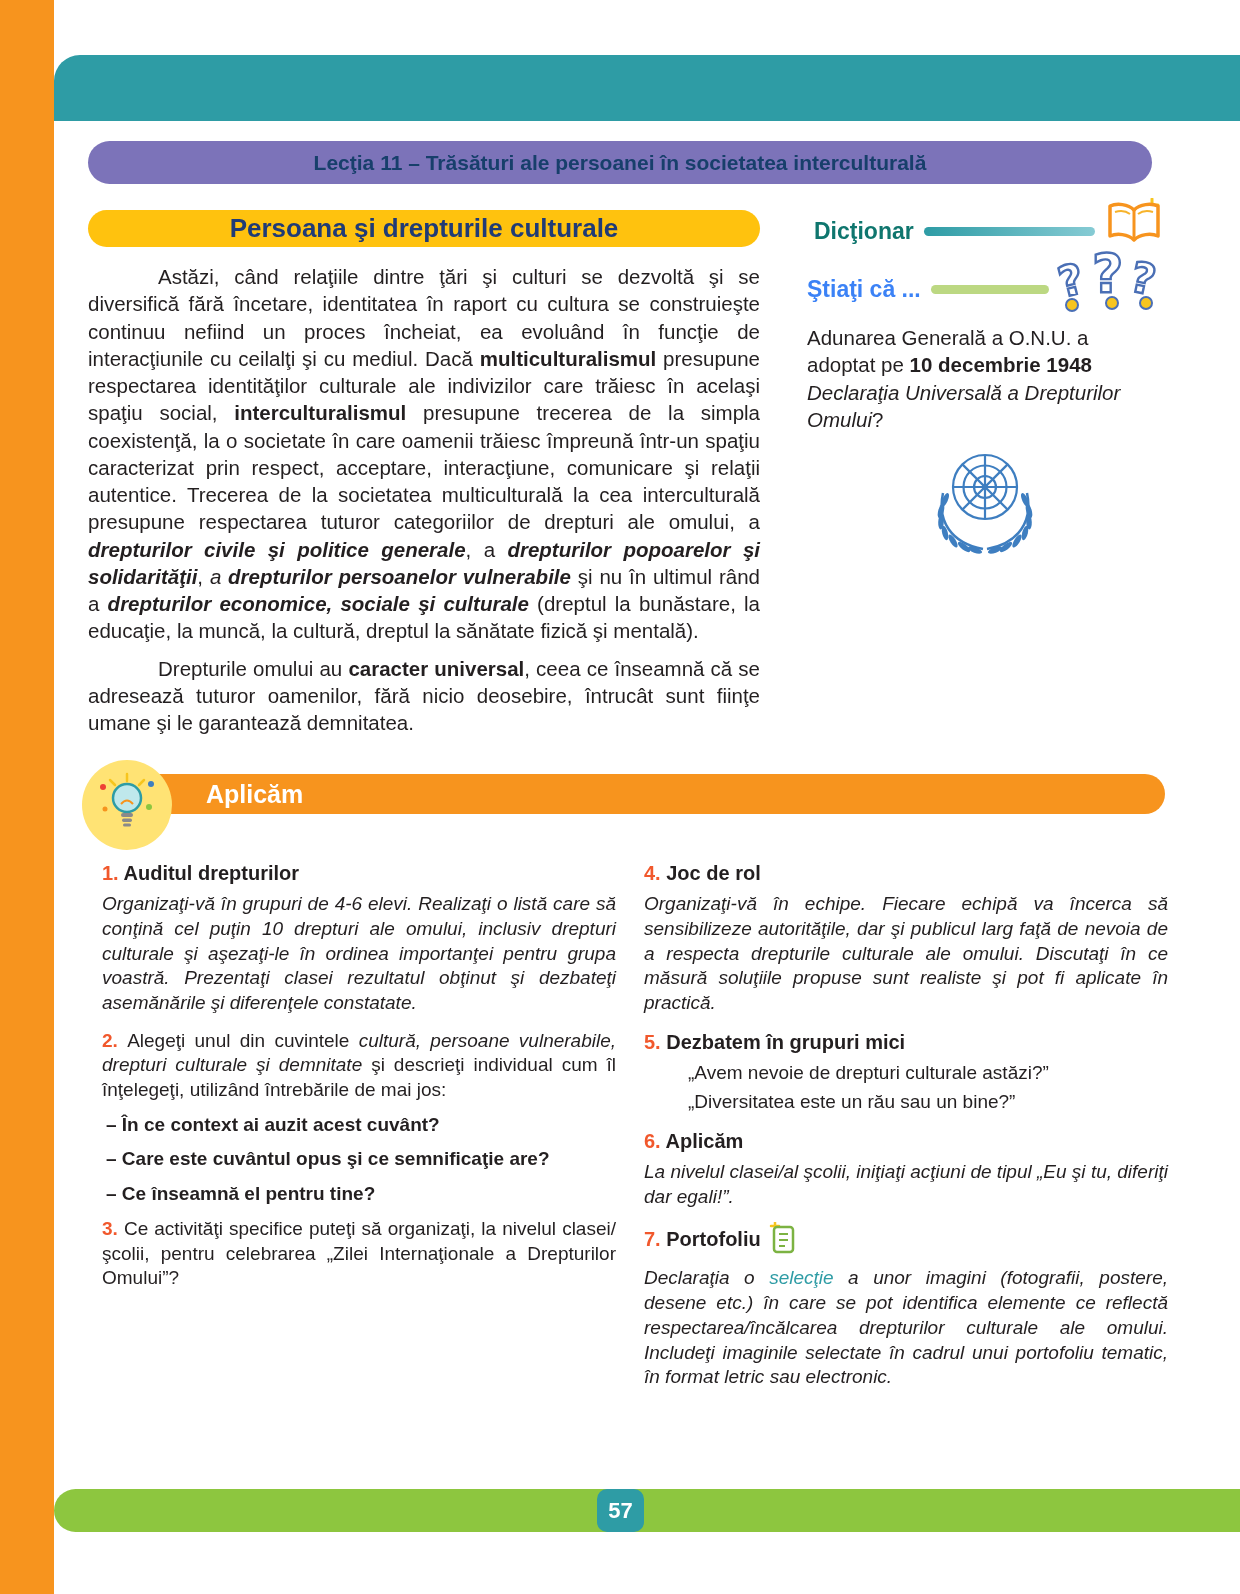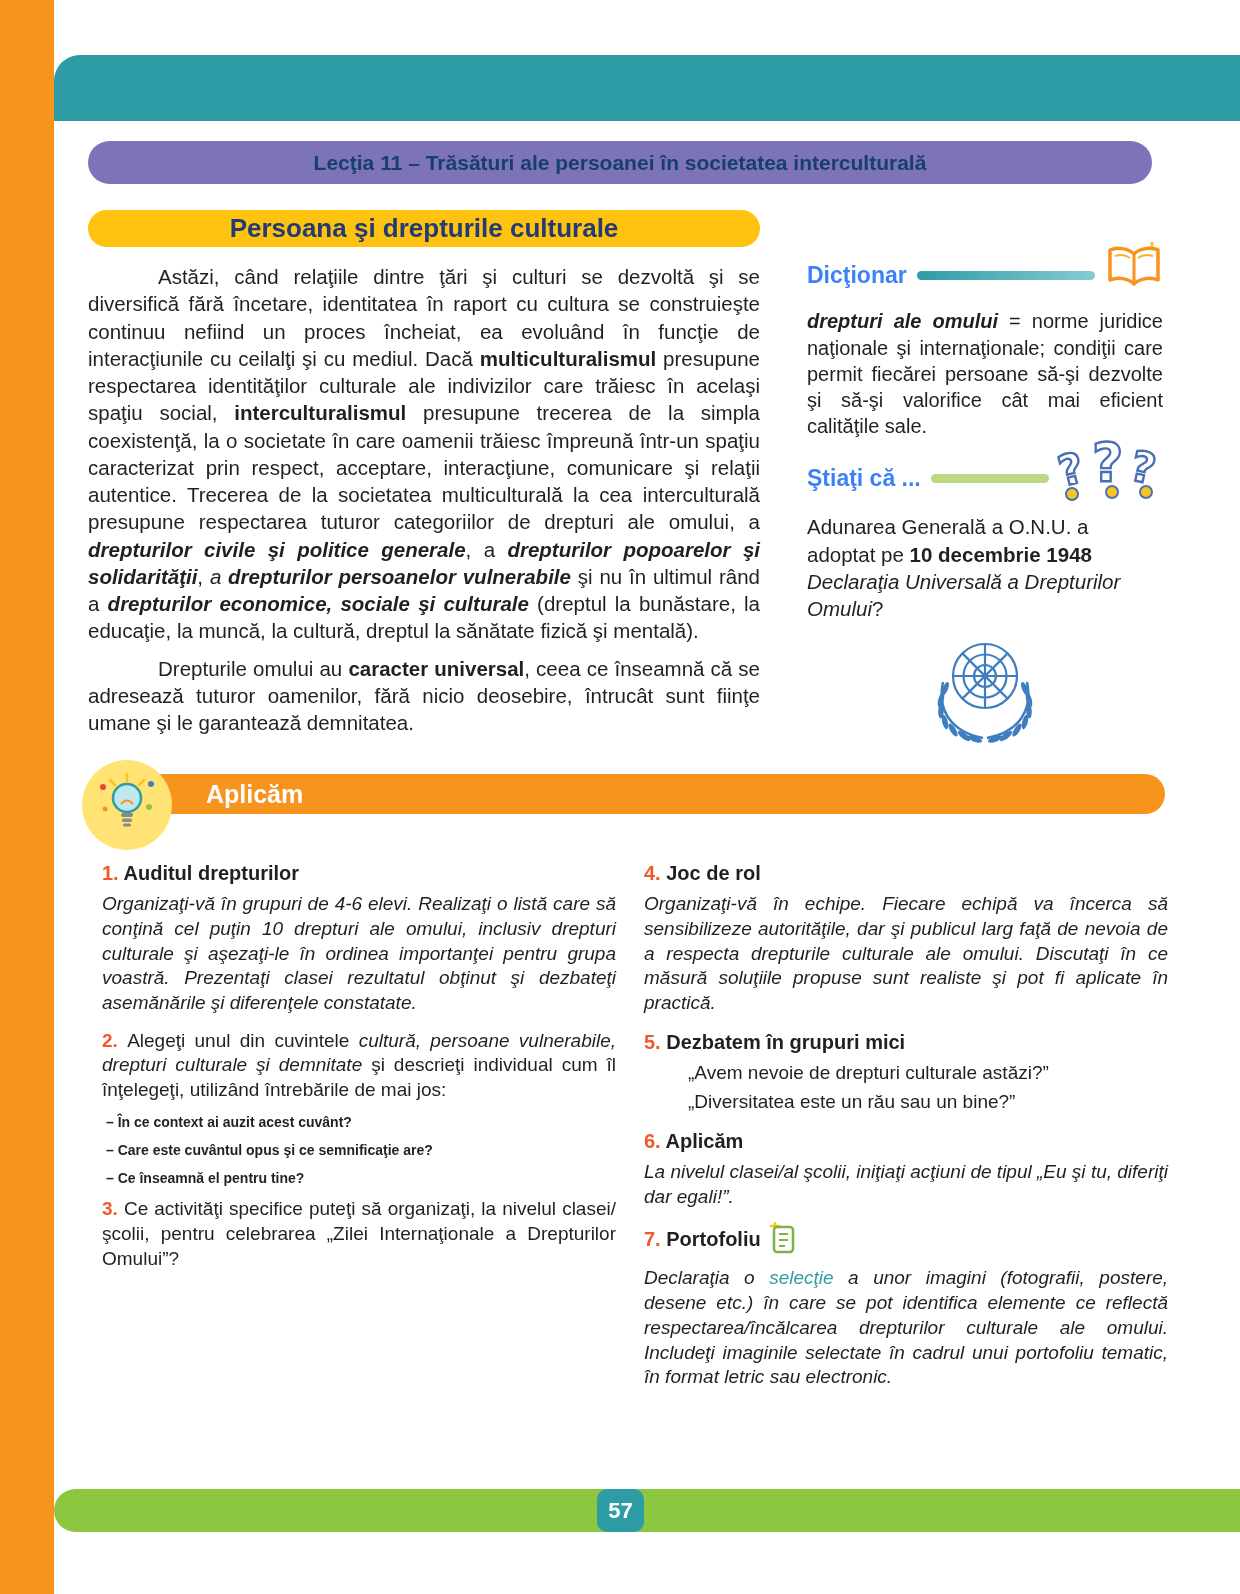--- a/index.html
+++ b/index.html
@@ -8,37 +8,37 @@
     font-family:"Liberation Sans","DejaVu Sans",sans-serif;color:#231F20;overflow:hidden;
   }
   .side-bar{position:absolute;left:0;top:0;width:54px;height:100%;background:#F7941E;z-index:6;}
   .main{position:absolute;left:54px;top:0;width:1186px;height:100%;}
   .top-band{margin-top:55px;height:66px;background:#2E9CA5;border-top-left-radius:26px;}
   .lesson-banner{
     margin:20px 88px 0 34px;height:43px;background:#7C73B9;border-radius:22px;
     display:flex;align-items:center;justify-content:center;
   }
   .lesson-banner span{font-size:21px;font-weight:bold;color:#173F6B;}
-  .top-section{display:flex;margin-top:26px;align-items:flex-end;}
+  .top-section{display:flex;margin-top:26px;align-items:flex-start;}
   .col-left{width:672px;margin-left:34px;}
   .divider{
     width:5px;margin-left:17px;
     background:repeating-linear-gradient(to bottom,#F5AF1D 0 13px,transparent 13px 23px);
   }
   .col-right{width:356px;margin-left:25px;}
   .yellow-banner{
     height:37px;background:#FFC20E;border-radius:19px;margin-bottom:16px;
     display:flex;align-items:center;justify-content:center;
   }
   .yellow-banner span{font-size:26px;font-weight:bold;color:#203B76;}
   .para{font-size:20.5px;line-height:1.33;text-align:justify;margin:0 0 10px 0;}
   .indent{text-indent:70px;}
   .sec-head{display:flex;align-items:center;margin:2px 0 14px 0;}
   .sec-title{font-size:23px;font-weight:bold;white-space:nowrap;}
-  .dict .sec-title{color:#3b82f6;}
+  .dict .sec-title{color:#0f766e;margin-left:7px;}
   .know .sec-title{color:#3b82f6;}
   .head-bar{flex:1;height:9px;border-radius:5px;margin:0 10px;}
   .dict .head-bar{background:linear-gradient(to right,#2E9CA5,#86CBD4);}
   .know .head-bar{background:#BCD882;}
   .dict-entry{font-size:20px;line-height:1.31;text-align:justify;margin:0 0 8px 0;}
   .know-text{font-size:20.5px;line-height:1.33;margin:2px 7px 0 0;}
   .book-wrap{margin-top:-14px;}
   .qmarks{position:relative;width:104px;height:62px;margin-top:-20px;flex:none;}
   .qm{position:absolute;font-weight:bold;color:#ffffff;-webkit-text-stroke:2.4px #4A6FB5;
       font-family:"DejaVu Sans",sans-serif;}
@@ -59,21 +59,21 @@
     position:absolute;left:86px;right:75px;top:10px;height:40px;background:#F7941E;border-radius:20px;
     display:flex;align-items:center;z-index:1;
   }
   .aplicam-banner span{font-size:25px;font-weight:bold;color:#ffffff;padding-left:66px;}
   .exercises{display:flex;margin-top:4px;}
   .ex-left{width:514px;margin-left:48px;}
   .ex-right{width:524px;margin-left:28px;}
   .ex-head{font-size:20px;line-height:1.3;margin:0 0 6px 0;}
   .ex-body{font-size:19px;line-height:1.3;text-align:justify;margin:0 0 13px 0;font-style:italic;}
   .ex-para{font-size:19px;line-height:1.3;text-align:justify;margin:0 0 10px 0;}
-  .ex-bullet{font-size:14px;line-height:1.3;margin:0 0 10px 4px;}
+  .ex-bullet{font-size:19px;line-height:1.3;margin:0 0 10px 4px;}
   .ex-quote{font-size:19px;line-height:1.3;margin:0 0 5px 44px;}
   .ex-block{margin-bottom:4px;}
   .pf-icon{display:inline-block;vertical-align:-8px;margin-left:8px;}
   .footer-band{
     position:absolute;left:0;top:1489px;width:1186px;height:43px;background:#8DC63F;
     border-radius:22px 0 0 22px;z-index:4;
   }
   .page-badge{
     position:absolute;left:543px;top:0;width:47px;height:43px;background:#2E9CA5;border-radius:10px;
     display:flex;align-items:center;justify-content:center;
@@ -114,21 +114,20 @@
               <line x1="47" y1="1" x2="47" y2="13"></line>
               <line x1="41" y1="7" x2="53" y2="7"></line>
             </g>
             <path d="M29 12 C23 6 12 5 5 8 L5 38 C12 35 23 36 29 42 C35 36 46 35 53 38 L53 8 C46 5 35 6 29 12 Z" fill="#FFFFFF" stroke="#F7941E" stroke-width="3.5" stroke-linejoin="round"></path>
             <line x1="29" y1="12" x2="29" y2="42" stroke="#F7941E" stroke-width="3"></line>
             <path d="M10 14 C15 12.5 21 13 25 16" stroke="#F7B32B" stroke-width="2" fill="none"></path>
             <path d="M48 14 C43 12.5 37 13 33 16" stroke="#F7B32B" stroke-width="2" fill="none"></path>
           </svg>
         </span>
       </div>
-      <p class="dict-entry"><span style="font-weight: bold; font-style: italic;">drepturi ale omului</span><span> = norme juridice naţionale şi internaţionale; condiţii care permit fiecărei persoane să-şi dezvolte şi să-şi valorifice cât mai eficient calităţile sale.</span></p>
 
       <div class="sec-head know" style="margin-top:18px;">
         <span class="sec-title">Ştiaţi că ...</span>
         <div class="head-bar"></div>
         <div class="qmarks">
           <span class="qm qm1">?</span>
           <span class="qm qm2">?</span>
           <span class="qm qm3">?</span>
           <span class="qd qd1"></span>
           <span class="qd qd2"></span>

